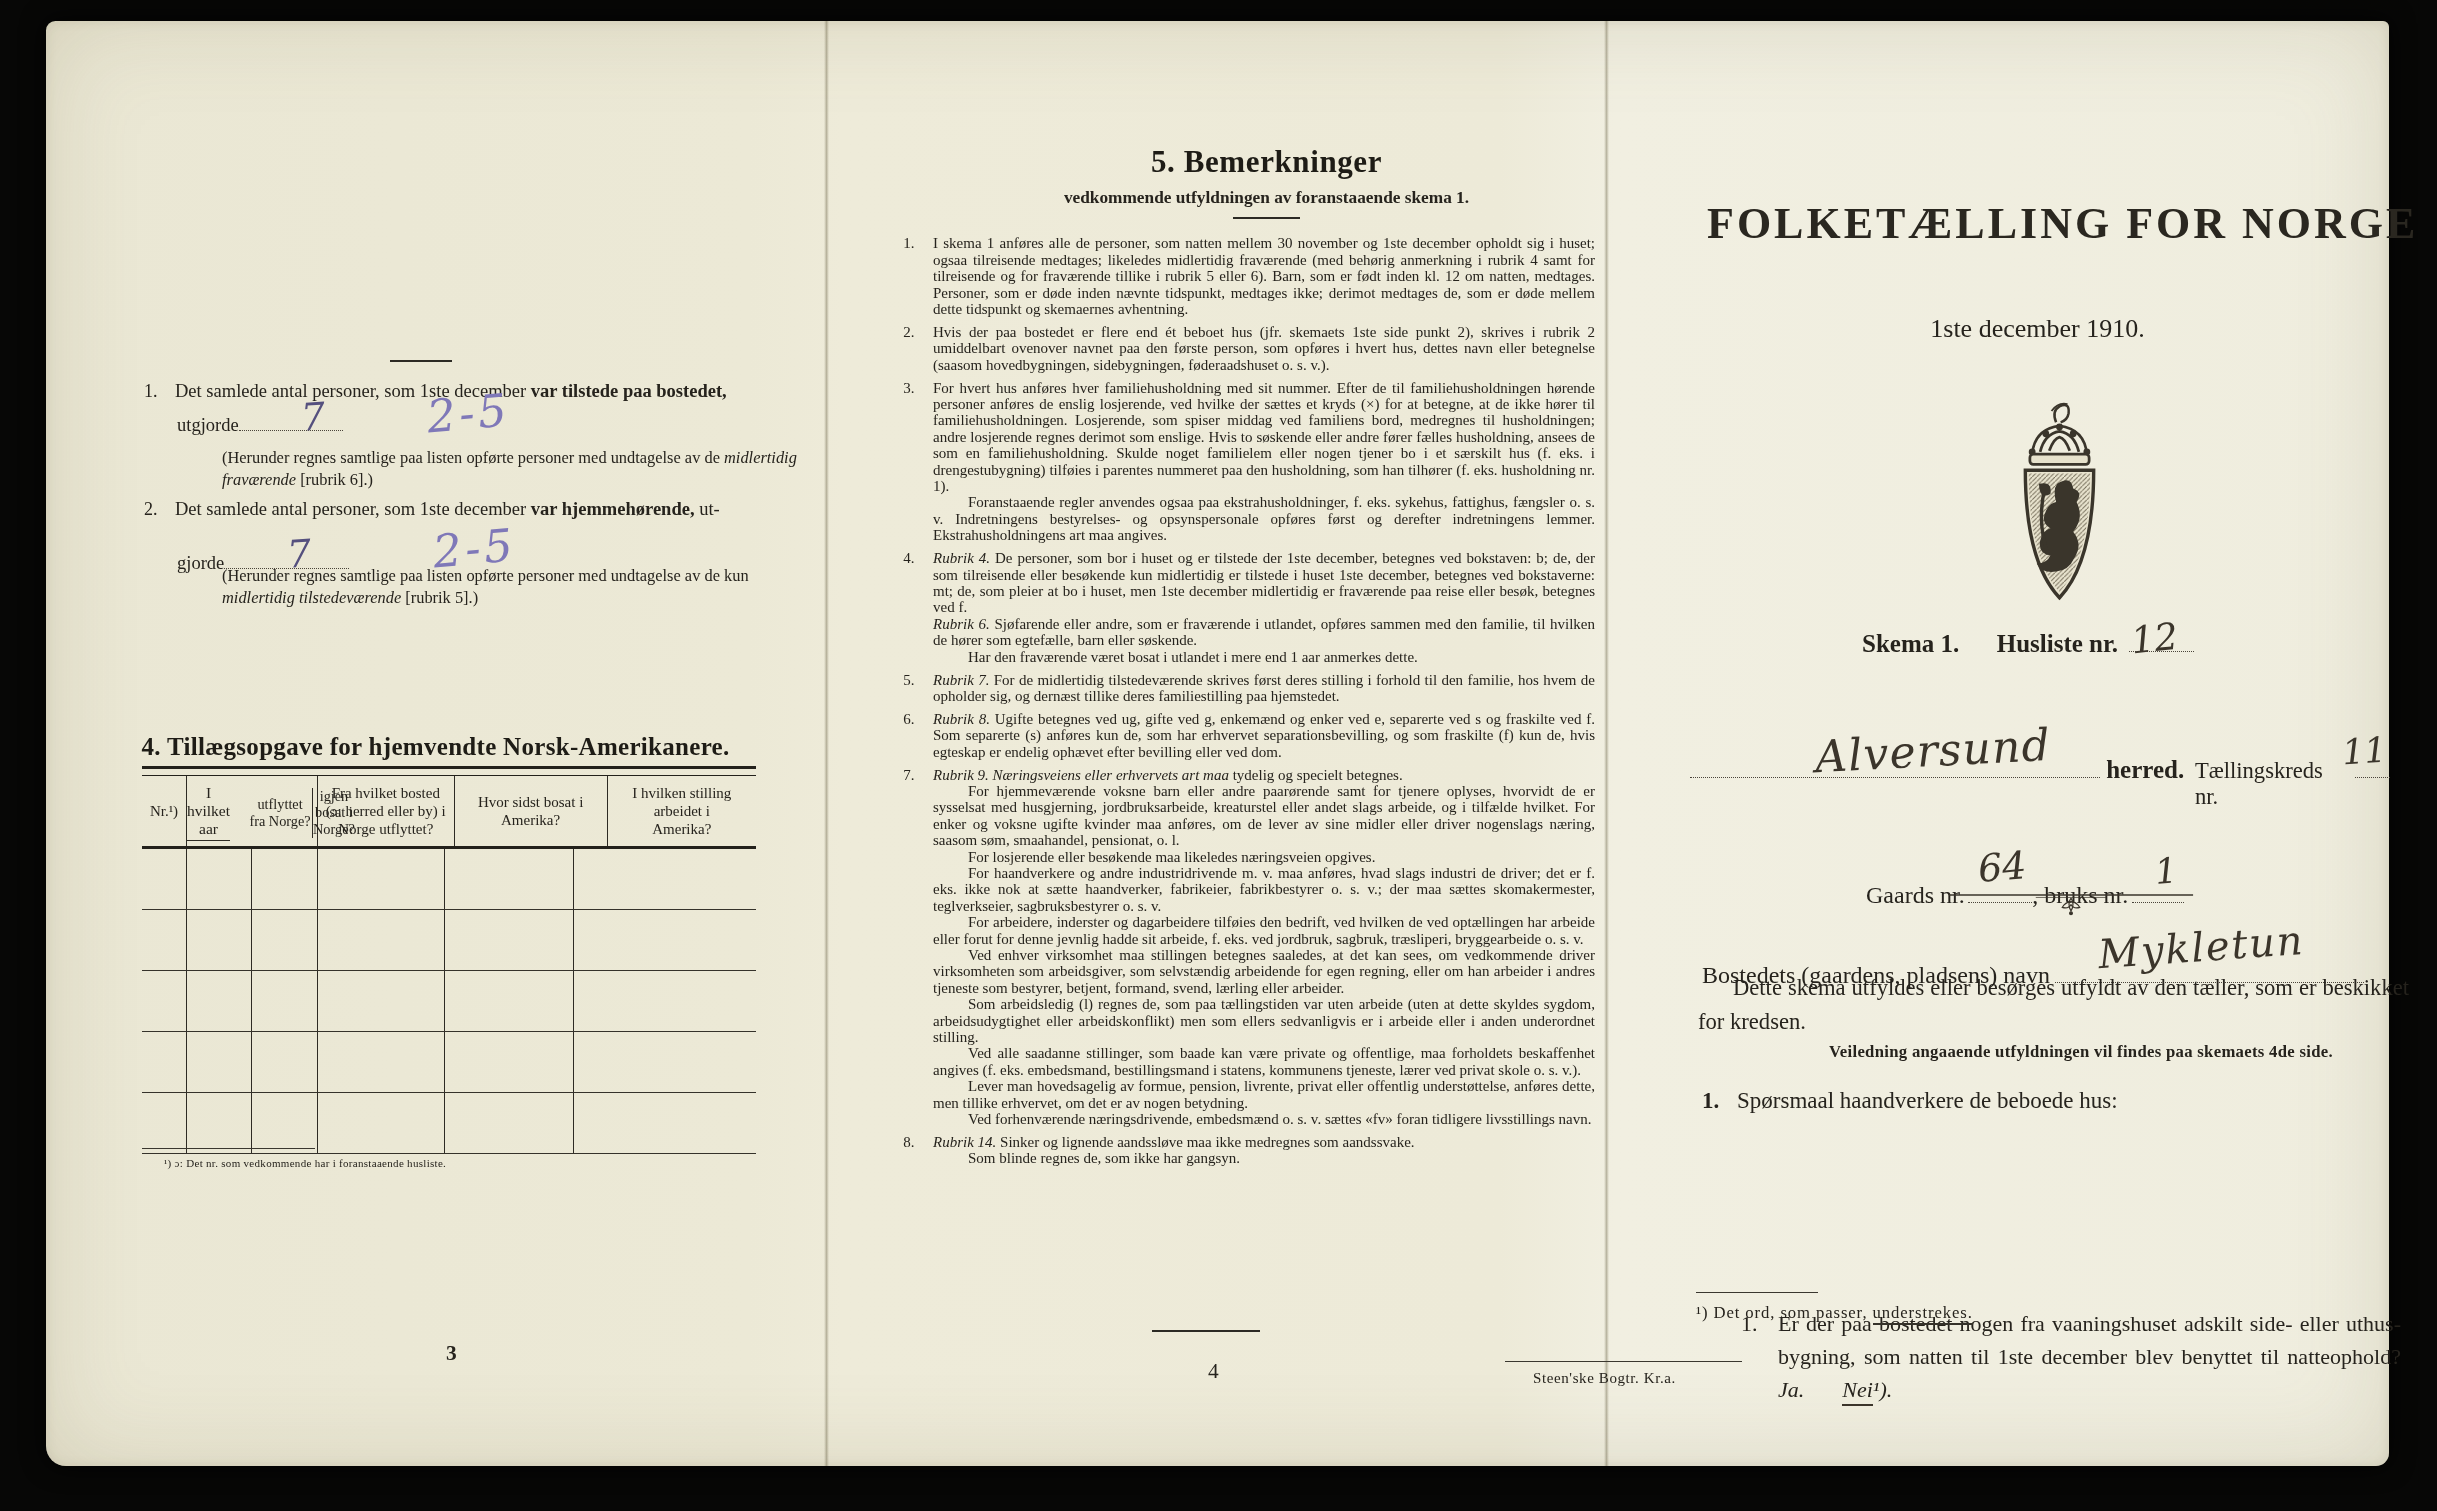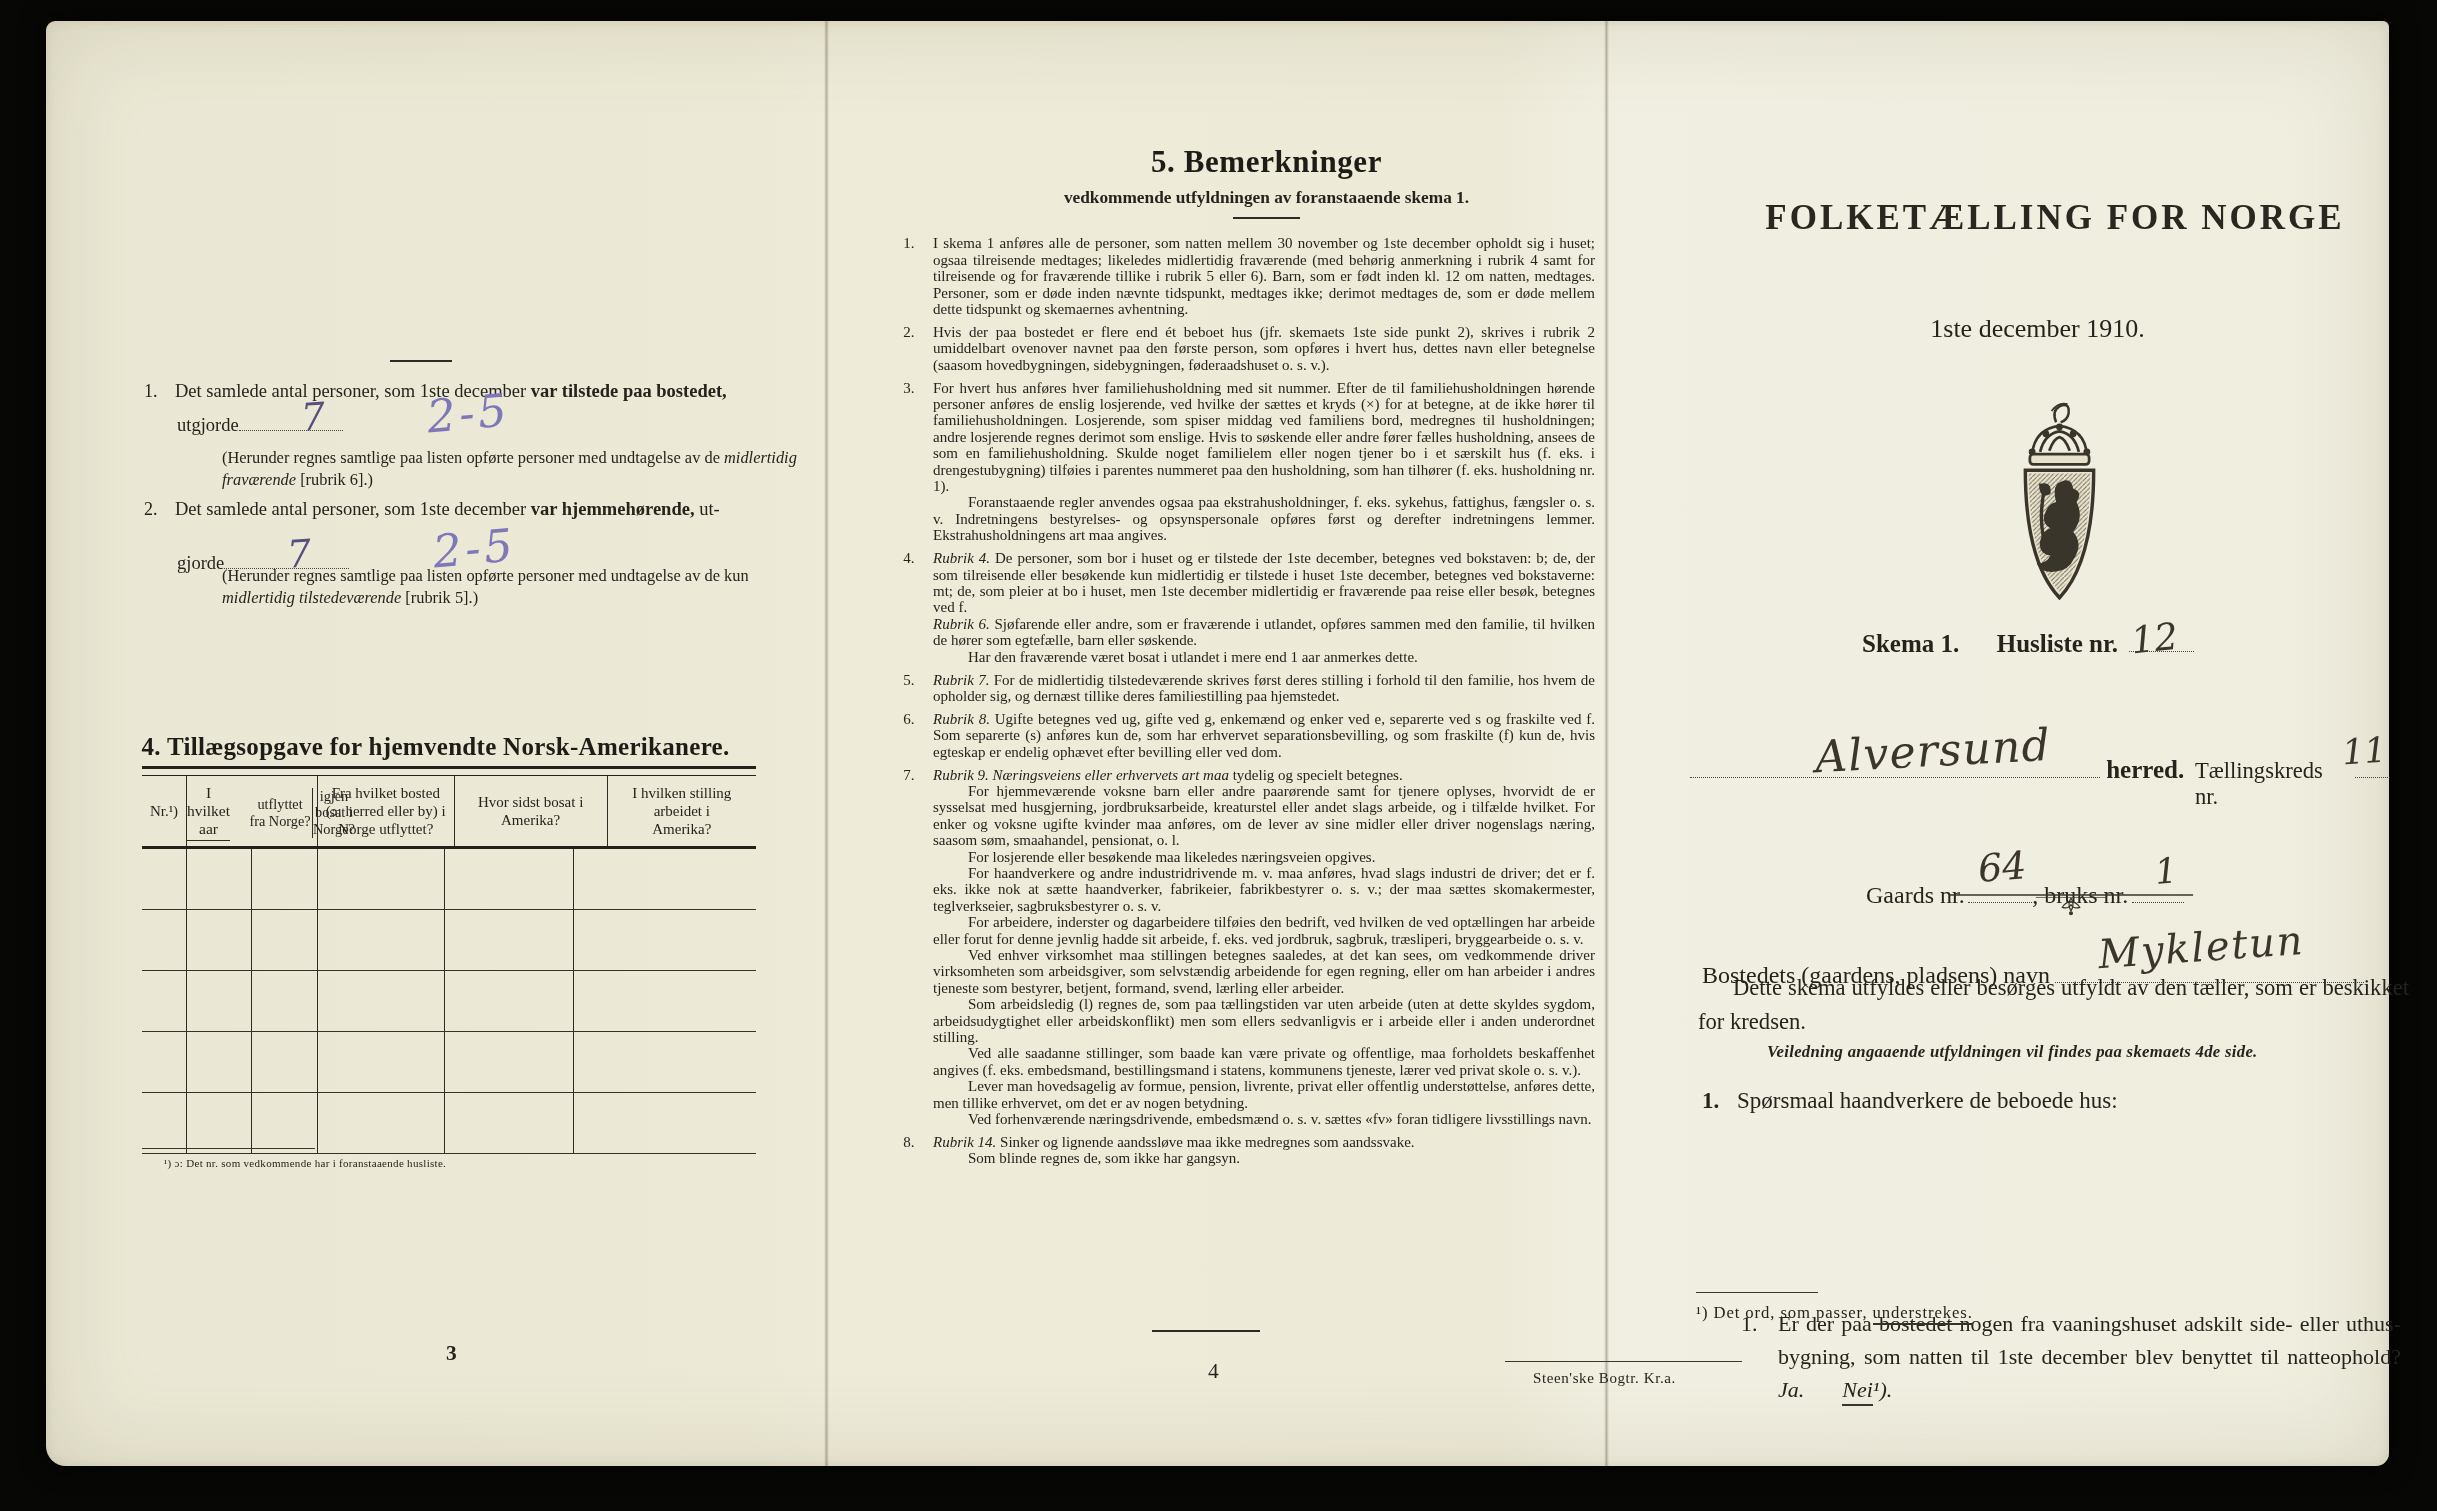--- a/index.html
+++ b/index.html
@@ -56,21 +56,21 @@
   .m-head{font-size:31px;font-weight:bold;letter-spacing:0.6px;color:#1e1c16;}
   .m-sub{font-size:17.3px;font-weight:bold;}
   .bem{width:693px;font-size:15px;line-height:16.4px;}
   .bem-item{position:relative;padding-left:31px;margin-bottom:6.5px;}
   .bem-num{position:absolute;left:1.2px;top:0;}
   .bem-para{text-align:justify;}
   .bem-para.ind{text-indent:35px;}
   .plead{font-style:italic;}
   .printer{font-size:15px;letter-spacing:0.6px;}
   
-  .r-title{font-size:35px;font-weight:bold;letter-spacing:3px;color:#2a2720;transform:scaleY(1.12);transform-origin:top center;white-space:nowrap;}
+  .r-title{font-size:44px;font-weight:bold;letter-spacing:3px;color:#2a2720;transform:scaleY(1.12);transform-origin:top center;white-space:nowrap;}
   .r-date{font-size:26px;}
   .r-skema{font-size:25px;font-weight:bold;position:relative;}
   .fieldline{position:relative;font-size:24px;display:flex;align-items:baseline;}
   .flabel-b{font-weight:bold;font-size:25px;}
   .r-para{font-size:22.6px;line-height:34px;text-align:justify;text-indent:35px;}
   .r-veil{font-size:16.7px;font-weight:bold;letter-spacing:0.3px;}
   .q-head{font-size:23px;display:flex;}
   .q-item{position:relative;padding-left:37px;font-size:22px;line-height:33px;text-align:justify;}
   .q-num{position:absolute;left:0;top:0;}
   .nei-u{border-bottom:2.4px solid #3b352b;padding-bottom:1.2px;margin-left:17px;}
@@ -311,21 +311,21 @@
       <g stroke="#3a352b" fill="none" stroke-width="2">
         <path d="M210 12 q-7 10 0 22 q7 -12 0 -22"></path>
         <path d="M210 18 q-10 1 -15 10 q11 3 15 -5"></path>
         <path d="M210 18 q10 1 15 10 q-11 3 -15 -5"></path>
         <circle cx="210" cy="38" r="2.4" fill="#3a352b"></circle>
       </g>
     </svg>
   </div>
 
   <div class="abs r-para" style="left:1652px;top:950px;width:711px;">Dette skema utfyldes eller besørges utfyldt av den tæller, som er beskikket for kredsen.</div>
-  <div class="abs r-veil" style="left:1721px;top:1021px;font-style:italic;">Veiledning angaaende utfyldningen vil findes paa skemaets 4de side.</div>
+  <div class="abs r-veil" style="left:1783px;top:1021px;">Veiledning angaaende utfyldningen vil findes paa skemaets 4de side.</div>
 
   <div class="abs q-head" style="left:1656px;top:1067px;width:702px;">
     <span class="b" style="width:35px;flex:0 0 35px;">1.</span>
     <span>Spørsmaal haandverkere de beboede hus:</span>
   </div>
 
   <div class="abs q-item" style="left:1695px;top:1108px;width:623px;">
     <span class="q-num">1.</span>
     <span>Er der paa bostedet nogen fra vaaningshuset adskilt side- eller uthus-bygning, som natten til 1ste december blev benyttet til natteophold?  </span><span class="it">Ja.</span>
     <span style="display:inline-block;width:15.5px;"></span><span class="it nei-u">Nei</span><span class="it">¹).</span>

